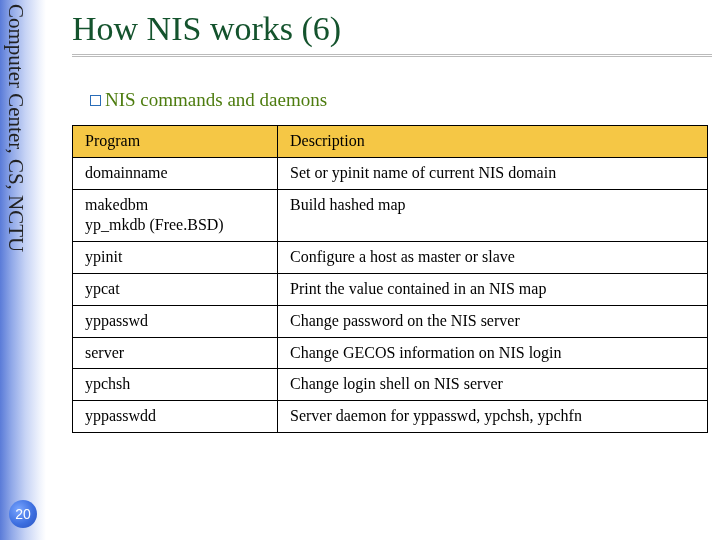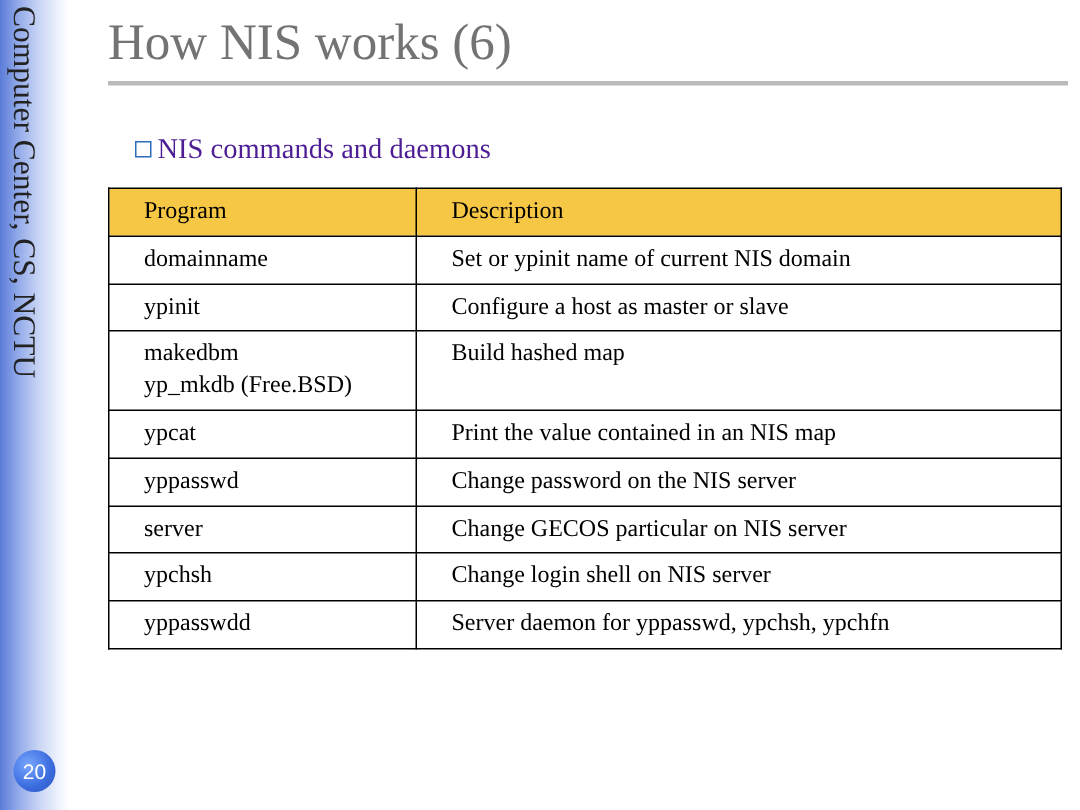--- a/index.html
+++ b/index.html
@@ -47,51 +47,51 @@
     margin-top: 47px;
   }
   .content {
     position: absolute;
     left: 72px;
     top: 10px;
     right: 10px;
   }
   .title {
     font-size: 34px;
-    color: #737373;
+    color: #14532d;
     margin-bottom: 6px;
   }
   .hr {
     height: 3px;
     background: linear-gradient(to bottom, #bbb 0%, #bbb 50%, #fff 50%, #fff 55%, #bbb 55%, #bbb 100%);
     margin-bottom: 32px;
     width: 640px;
   }
   .subheading {
     font-size: 19px;
-    color: #4c1d95;
+    color: #4d7c0f;
     margin-left: 18px;
     margin-bottom: 14px;
   }
   .sq {
     display: inline-block;
     width: 11px;
     height: 11px;
     border: 1.6px solid #2a6db8;
     margin-right: 4px;
     vertical-align: 0px;
   }
   table.nis {
     border-collapse: collapse;
     width: 636px;
     margin-left: 0px;
   }
   table.nis th, table.nis td {
     border: 1.5px solid #000;
-    padding: 5px 7px 5px 23px;
+    padding: 5px 7px 5px 12px;
     font-size: 16px;
     text-align: left;
     vertical-align: top;
     line-height: 1.3;
   }
   table.nis th {
     background: #f5c745;
     font-weight: normal;
   }
   table.nis td.prog { width: 205px; font-family: Liberation Serif, serif; }
@@ -117,39 +117,39 @@
         <th class="prog">Program</th>
         <th>Description</th>
       </tr>
     </thead>
     <tbody>
       <tr>
         <td class="prog">domainname</td>
         <td>Set or ypinit name of current NIS domain</td>
       </tr>
       <tr>
-        <td class="prog">ypinit</td>
-        <td>Configure a host as master or slave</td>
-      </tr>
-      <tr>
         <td class="prog" style="white-space: pre-line;">makedbm
 yp_mkdb (Free.BSD)</td>
         <td>Build hashed map</td>
+      </tr>
+      <tr>
+        <td class="prog">ypinit</td>
+        <td>Configure a host as master or slave</td>
       </tr>
       <tr>
         <td class="prog">ypcat</td>
         <td>Print the value contained in an NIS map</td>
       </tr>
       <tr>
         <td class="prog">yppasswd</td>
         <td>Change password on the NIS server</td>
       </tr>
       <tr>
         <td class="prog">server</td>
-        <td>Change GECOS particular on NIS server</td>
+        <td>Change GECOS information on NIS login</td>
       </tr>
       <tr>
         <td class="prog">ypchsh</td>
         <td>Change login shell on NIS server</td>
       </tr>
       <tr>
         <td class="prog">yppasswdd</td>
         <td>Server daemon for yppasswd, ypchsh, ypchfn</td>
       </tr>
     </tbody>

